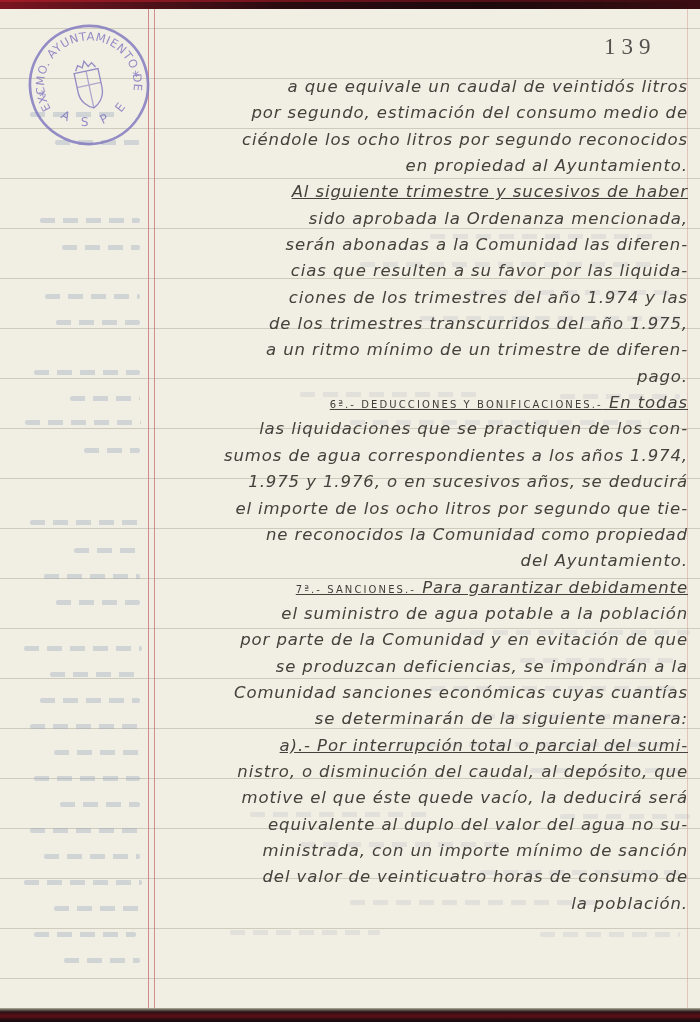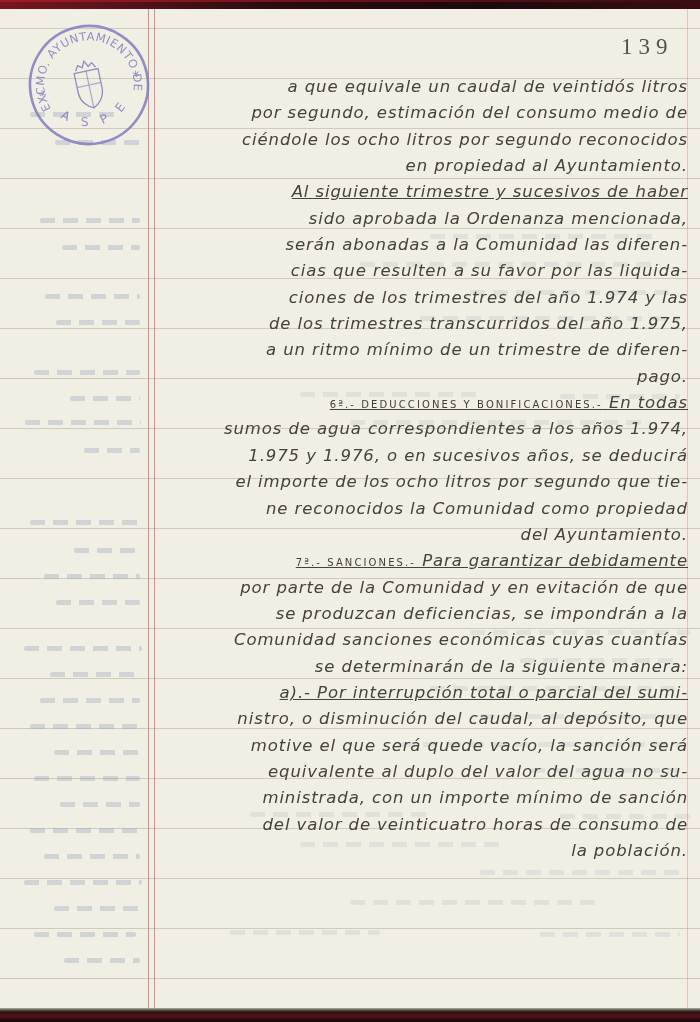--- a/index.html
+++ b/index.html
@@ -36,21 +36,21 @@
   .ghost{position:absolute;height:5px;border-radius:2px;color:#8fa0b8;opacity:.32;
     background:repeating-linear-gradient(90deg,currentColor 0 15px,transparent 15px 23px);
     filter:blur(.7px);}
   .ghost.body{opacity:.15;color:#8898ae;}
 
   
   .stamp{position:absolute;left:28px;top:24px;width:122px;height:122px;
     transform:rotate(-12deg);opacity:.85;}
 
   
-  .page-number{position:absolute;left:621px;top:34px;
+  .page-number{position:absolute;left:604px;top:34px;
     font-family:"Liberation Serif",serif;font-size:23px;letter-spacing:6px;
     color:#54524e;}
 
   
   .manuscript{position:absolute;left:168px;top:74px;width:520px;}
   .ms-line{white-space:pre;line-height:26.35px;height:26.35px;
     font:italic 16.5px/26.35px "DejaVu Sans",sans-serif;
     letter-spacing:.9px;color:#45413c;text-align:right;}
   .ms-line.ind{padding-left:17px;text-decoration:underline;}
   .ms-line .caps{font-style:normal;font-size:10px;letter-spacing:2.1px;color:#403c37;}
@@ -148,32 +148,34 @@
       <div class="ms-line"><span class="hw">en propiedad al Ayuntamiento.</span></div>
       <div class="ms-line ind"><span class="hw">Al siguiente trimestre y sucesivos de haber</span></div>
       <div class="ms-line"><span class="hw">sido aprobada la Ordenanza mencionada,</span></div>
       <div class="ms-line"><span class="hw">serán abonadas a la Comunidad las diferen-</span></div>
       <div class="ms-line"><span class="hw">cias que resulten a su favor por las liquida-</span></div>
       <div class="ms-line"><span class="hw">ciones de los trimestres del año 1.974 y las</span></div>
       <div class="ms-line"><span class="hw">de los trimestres transcurridos del año 1.975,</span></div>
       <div class="ms-line"><span class="hw">a un ritmo mínimo de un trimestre de diferen-</span></div>
       <div class="ms-line"><span class="hw">pago.</span></div>
       <div class="ms-line ind"><span class="caps">6ª.- DEDUCCIONES Y BONIFICACIONES.-</span><span class="hw"> En todas</span></div>
+      <div class="ms-line"><span class="hw">las liquidaciones que se practiquen de los con-</span></div>
       <div class="ms-line"><span class="hw">sumos de agua correspondientes a los años 1.974,</span></div>
       <div class="ms-line"><span class="hw">1.975 y 1.976, o en sucesivos años, se deducirá</span></div>
       <div class="ms-line"><span class="hw">el importe de los ocho litros por segundo que tie-</span></div>
       <div class="ms-line"><span class="hw">ne reconocidos la Comunidad como propiedad</span></div>
       <div class="ms-line"><span class="hw">del Ayuntamiento.</span></div>
       <div class="ms-line ind"><span class="caps">7ª.- SANCIONES.-</span><span class="hw"> Para garantizar debidamente</span></div>
+      <div class="ms-line"><span class="hw">el suministro de agua potable a la población</span></div>
       <div class="ms-line"><span class="hw">por parte de la Comunidad y en evitación de que</span></div>
       <div class="ms-line"><span class="hw">se produzcan deficiencias, se impondrán a la</span></div>
       <div class="ms-line"><span class="hw">Comunidad sanciones económicas cuyas cuantías</span></div>
       <div class="ms-line"><span class="hw">se determinarán de la siguiente manera:</span></div>
       <div class="ms-line ind"><span class="hw">a).- Por interrupción total o parcial del sumi-</span></div>
       <div class="ms-line"><span class="hw">nistro, o disminución del caudal, al depósito, que</span></div>
-      <div class="ms-line"><span class="hw">motive el que será quede vacío, la sanción será</span></div>
+      <div class="ms-line"><span class="hw">motive el que éste quede vacío, la deducirá será</span></div>
       <div class="ms-line"><span class="hw">equivalente al duplo del valor del agua no su-</span></div>
       <div class="ms-line"><span class="hw">ministrada, con un importe mínimo de sanción</span></div>
       <div class="ms-line"><span class="hw">del valor de veinticuatro horas de consumo de</span></div>
       <div class="ms-line"><span class="hw">la población.</span></div>
     </div>
 
 </div>
 
 </body></html>

